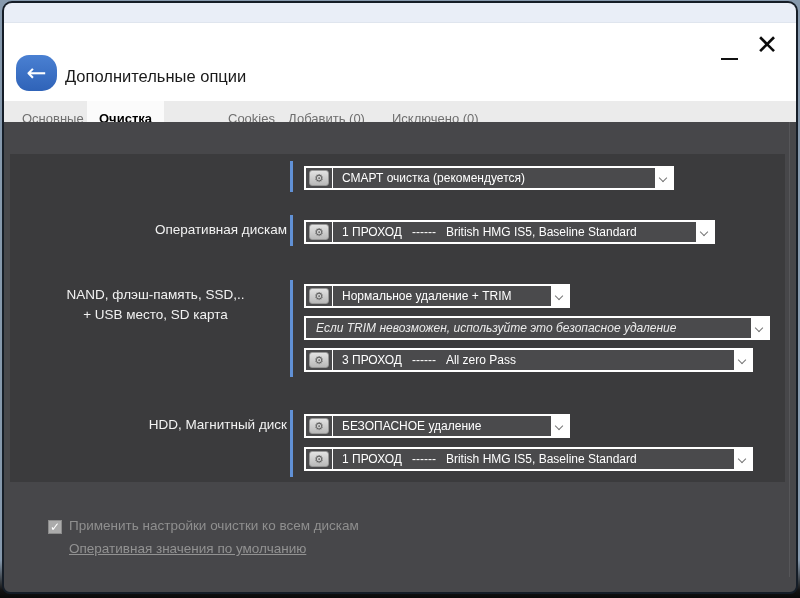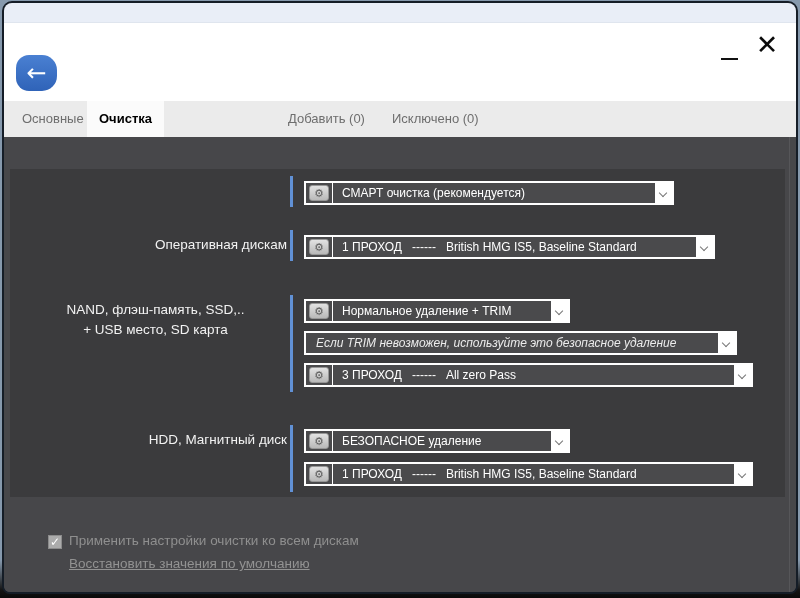--- a/index.html
+++ b/index.html
@@ -30,21 +30,21 @@
     background:none; border:none; cursor:pointer;
   }
   .min-button .bar { display:block; width:17px; height:2px; background:#111; margin:13px auto 0; }
   .close-button {
     position:absolute; left:746px; top:0px; width:34px; height:44px;
     background:none; border:none; cursor:pointer;
     font-size:27px; color:#0a0a0a; line-height:44px; text-align:center;
     font-family:"DejaVu Sans", sans-serif;
   }
   
-  .tabbar { position:relative; height:36px; background:#ebebeb; }
+  .tabbar { position:relative; height:21px; background:#ebebeb; }
   .tab {
     position:absolute; top:0; height:36px; background:none; border:none; cursor:pointer;
     font-size:13px; color:#6e6e6e; line-height:36px; padding:0 4px;
     font-family:"Liberation Sans", sans-serif;
   }
   .tab.active { background:#fbfbfb; color:#000; font-weight:bold; padding:0 12px;text-align:center; }
   
   .content { position:relative; height:455px; background:#47474a; }
   .panel { position:absolute; left:6px; top:32px; width:775px; height:328px; background:#3b3b3d; }
   .edge-line { position:absolute; right:6px; top:0; bottom:0; width:1px; background:#565659; }
@@ -96,31 +96,33 @@
 <body>
 
 <div class="window">
 
   <div class="titlebar"></div>
 
   <div class="header">
     <button class="back-button">
       <span>←</span>
     </button>
+    <div class="page-title">Дополнительные опции</div>
     <button class="min-button">
       <span class="bar"></span>
     </button>
     <button class="close-button">
       <span>✕</span>
     </button>
   </div>
 
   <div class="tabbar">
     <button class="tab" style="left:14px;">Основные</button>
     <button class="tab active" style="left:83px;">Очистка</button>
+    <button class="tab" style="left:220px;">Cookies</button>
     <button class="tab" style="left:280px;">Добавить (0)</button>
     <button class="tab" style="left:384px;">Исключено (0)</button>
   </div>
 
   <div class="content">
     <div class="panel"></div>
     <div class="edge-line"></div>
 
     <div class="vbar" style="top:39px;height:31px;"></div>
     <div class="dd" style="left:300px;top:44px;width:370px;">
@@ -151,21 +153,21 @@
     </div>
     <div class="vbar" style="top:158px;height:97px;"></div>
     <div class="dd" style="left:300px;top:162px;width:266px;">
       <span class="dd-icon">⚙</span>
       <span class="dd-sep"></span>
       <span class="dd-text">Нормальное удаление + TRIM</span>
       <button class="dd-btn">
           <span class="chev"></span>
         </button>
     </div>
-    <div class="dd italic" style="left:300px;top:194px;width:433px;">
+    <div class="dd italic" style="left:300px;top:194px;width:466px;">
       <span class="dd-text">Если TRIM невозможен, используйте это безопасное удаление</span>
       <button class="dd-btn">
           <span class="chev"></span>
         </button>
     </div>
     <div class="dd" style="left:300px;top:226px;width:449px;">
       <span class="dd-icon">⚙</span>
       <span class="dd-sep"></span>
       <span class="dd-text">3 ПРОХОД   ------   All zero Pass</span>
       <button class="dd-btn">
@@ -191,16 +193,16 @@
       <span class="dd-text">1 ПРОХОД   ------   British HMG IS5, Baseline Standard</span>
       <button class="dd-btn">
           <span class="chev"></span>
         </button>
     </div>
 
     <button class="footer-checkbox">
       <span>✓</span>
     </button>
     <div class="footer-label">Применить настройки очистки ко всем дискам</div>
-    <a class="reset-link">Восстановить значения по умолчанию</a>
+    <a class="reset-link">Оперативная значения по умолчанию</a>
   </div>
 
 </div>
 
 </body></html>

